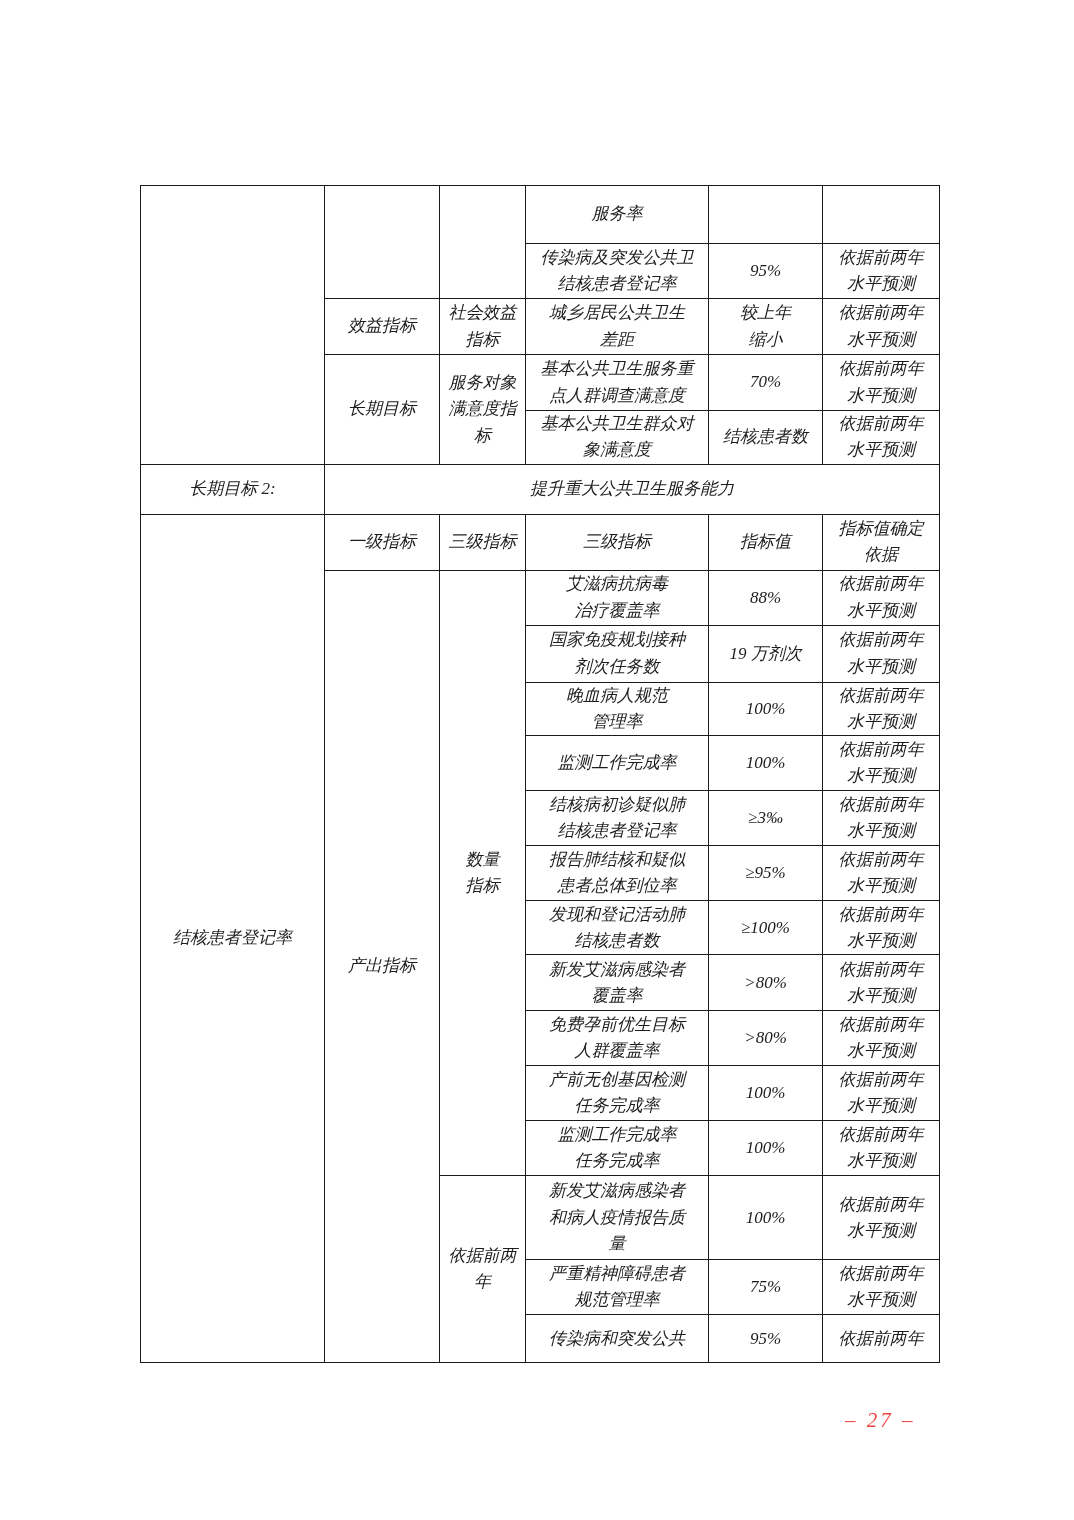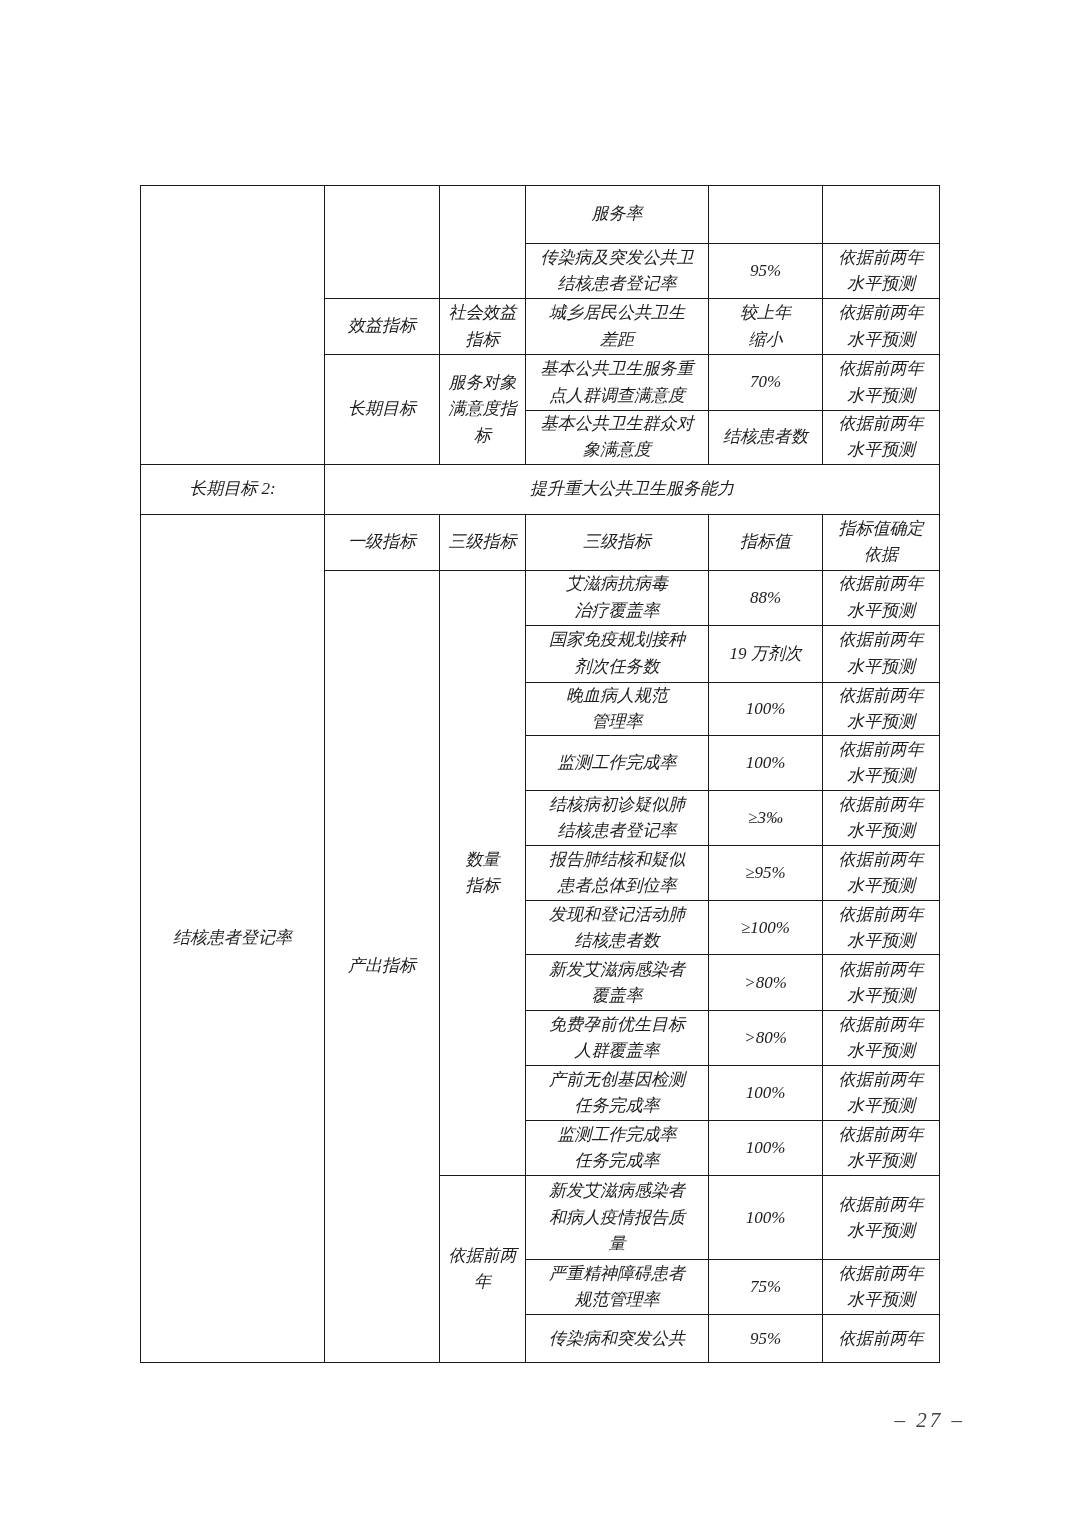--- a/index.html
+++ b/index.html
@@ -30,23 +30,23 @@
     line-height: 1.55;
     padding: 0 2px;
     color: #1d1d1d;
     overflow: hidden;
   }
   .page-number {
     position: absolute;
     left: 845px;
     top: 1408px;
     width: 120px;
-    text-align: right;
+    text-align: left;
     font-size: 21px;
-    color: #404040;
+    color: #ef4444;
     letter-spacing: 3px;
     white-space: nowrap;
   }
 </style>
 </head>
 <body>
 
 <div class="page">
 
   <table class="perf">

